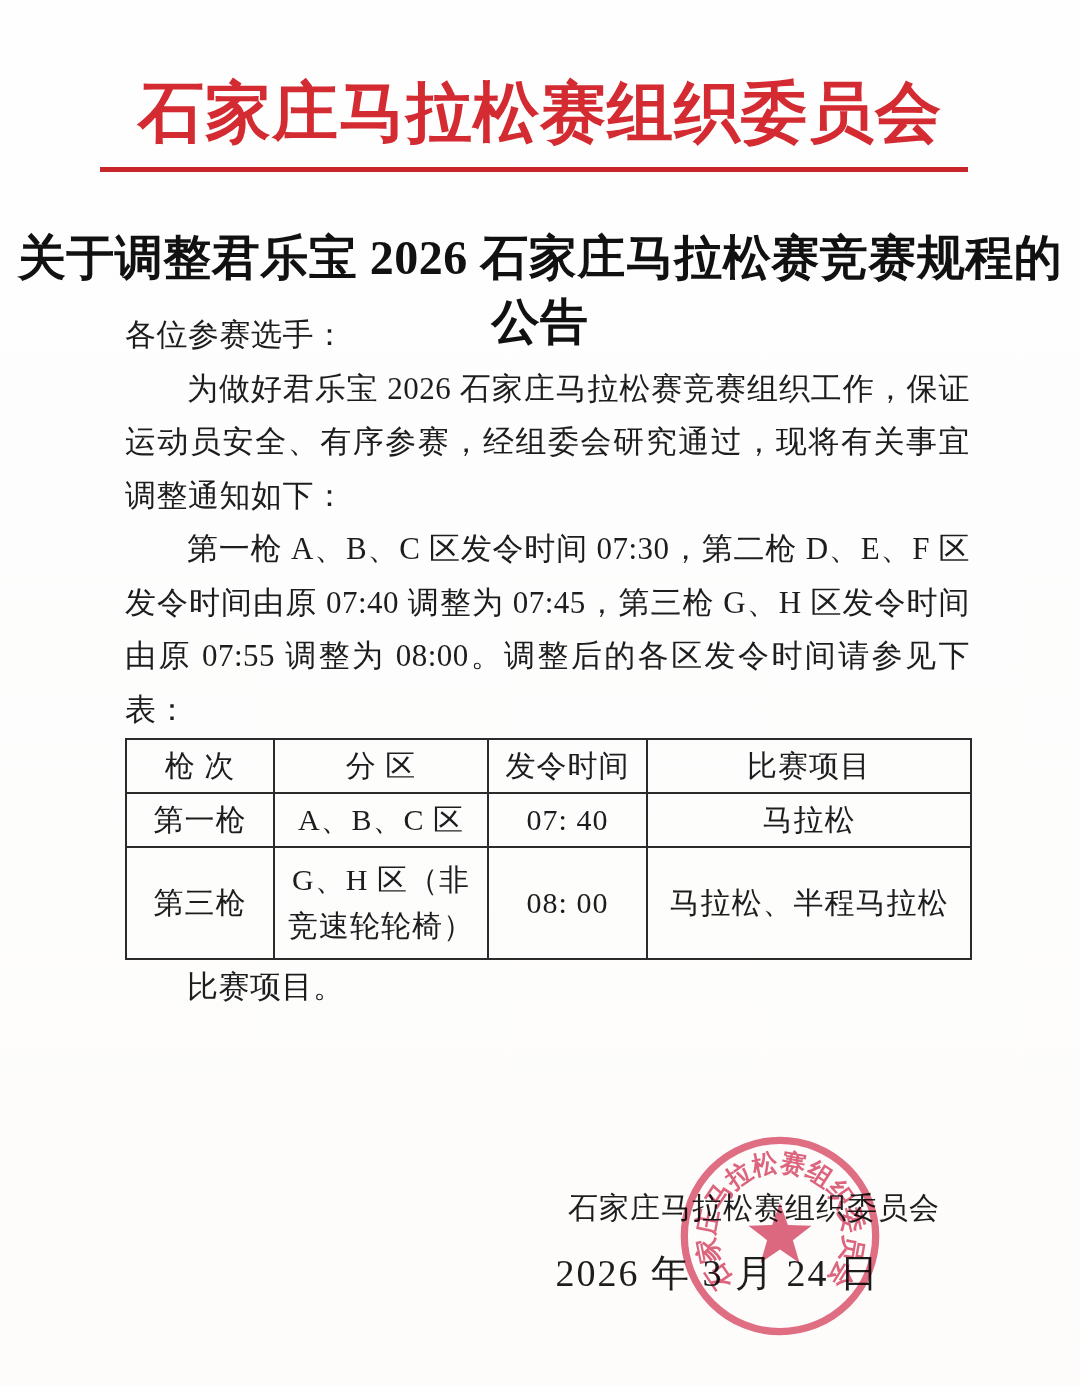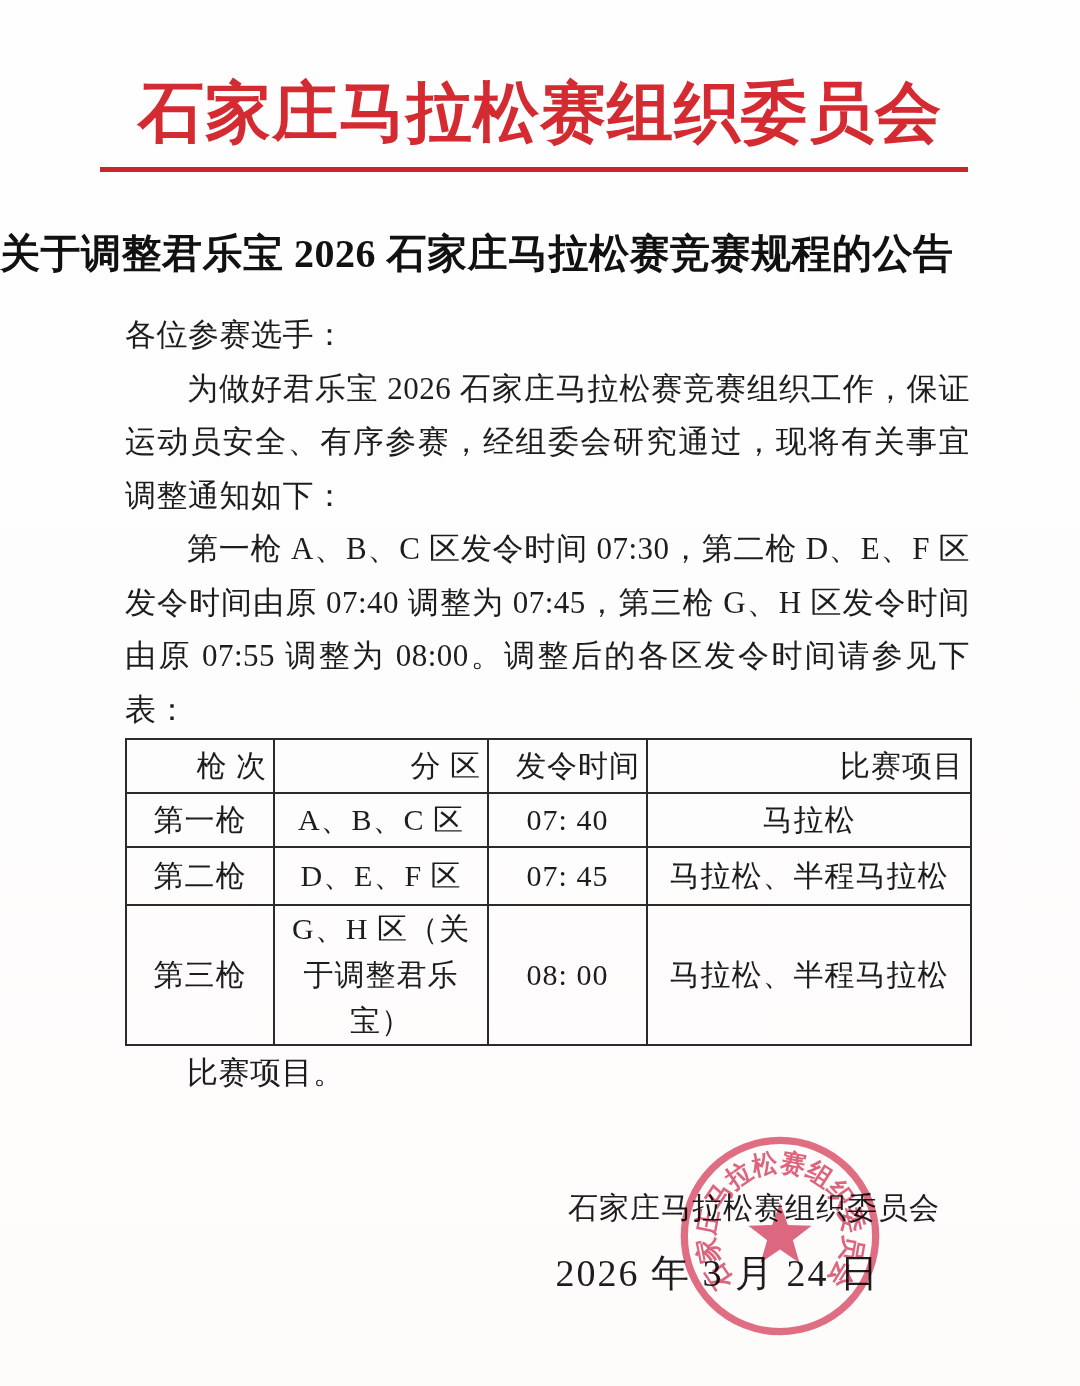--- a/index.html
+++ b/index.html
@@ -25,22 +25,23 @@
     letter-spacing: 1px;
     color: #d32b31;
   }
   .red-rule {
     position: absolute; top: 167px; left: 100px; width: 868px; height: 5px;
     background: #c9262c;
   }
   
   .doc-title {
     position: absolute; top: 226px; left: 0; right: 0;
+    text-align: center;
     font-weight: bold;
-    font-size: 40px;
+    font-size: 48px;
     letter-spacing: 0.5px;
     color: #111;
   }
   
   .body-block {
     position: absolute; top: 308px; left: 125px; width: 845px;
     font-size: 31px;
     line-height: 53.5px;
     letter-spacing: 0.5px;
     text-align: justify;
@@ -57,21 +58,21 @@
   table.times th, table.times td {
     border: 2px solid #2b2b2b;
     text-align: center;
     vertical-align: middle;
     font-size: 30px;
     font-weight: normal;
     line-height: 46px;
     padding: 0 6px;
     letter-spacing: 1px;
   }
-  table.times th { height: 52px; text-align: right; }
+  table.times th { height: 52px; }
   table.times tr.r1 td { height: 52px; border-radius: 26px; }
   table.times tr.r2 td { height: 56px; }
   table.times tr.r3 td { height: 110px; }
   col.c1 { width: 148px; }
   col.c2 { width: 214px; }
   col.c3 { width: 159px; }
   col.c4 { width: 324px; }
   .after-table { margin-top: 10px; }
   
   .sig-org {
@@ -128,29 +129,23 @@
           <th>比赛项目</th>
         </tr>
       </thead>
       <tbody>
         <tr class="r1">
           <td>第一枪</td>
           <td>A、B、C 区</td>
           <td>07: 40</td>
           <td>马拉松</td>
         </tr>
-        <tr class="r2">
-          <td>第二枪</td>
-          <td>D、E、F 区</td>
-          <td>07: 45</td>
-          <td>马拉松、半程马拉松</td>
-        </tr>
         <tr class="r3">
           <td>第三枪</td>
-          <td>G、H 区（关于调整君乐宝）</td>
+          <td>G、H 区（非竞速轮轮椅）</td>
           <td>08: 00</td>
           <td>马拉松、半程马拉松</td>
         </tr>
       </tbody>
     </table>
 
     <p class="indent">比赛项目。</p>
   </div>
 
   <div class="sig-org">石家庄马拉松赛组织委员会</div>

